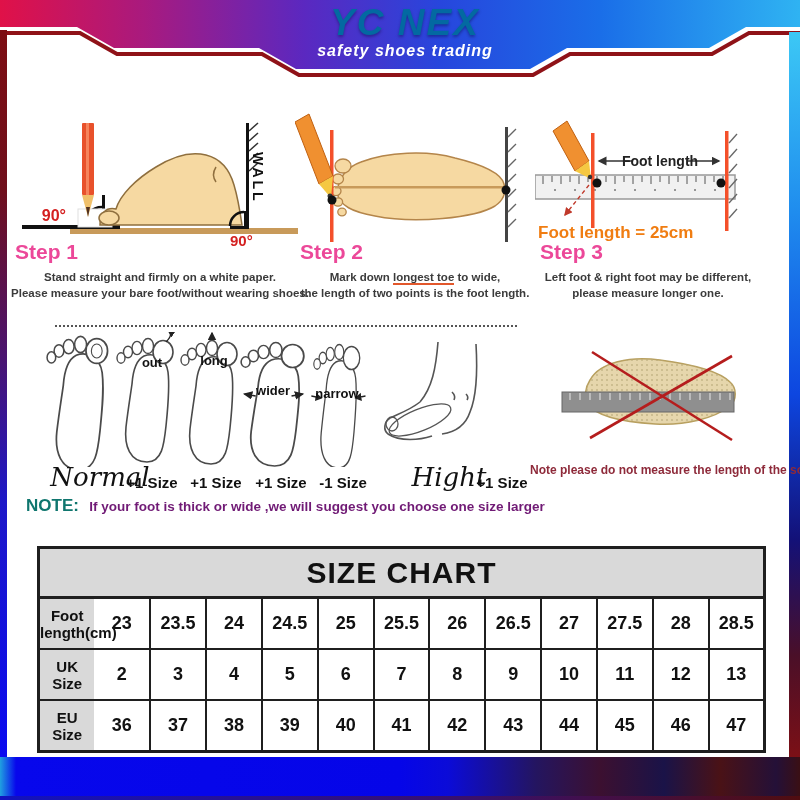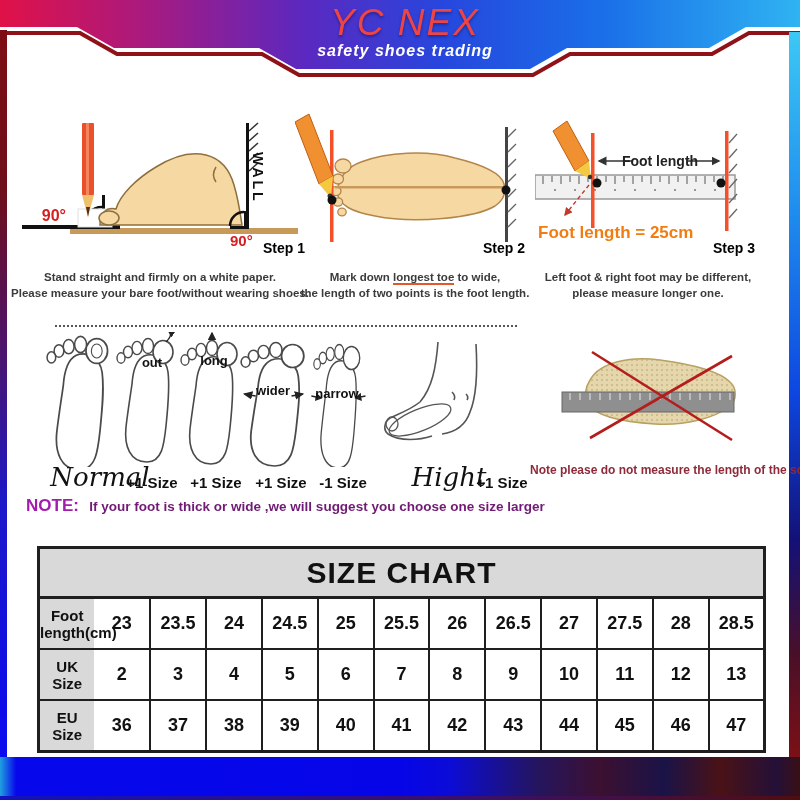--- a/index.html
+++ b/index.html
@@ -1,54 +1,54 @@
 <!DOCTYPE html>
 <html><head>
 <meta charset="utf-8">
 <style>
   html,body{margin:0;padding:0;background:#fff;}
   #frame{position:relative;width:800px;height:800px;background:#fff;overflow:hidden;
          font-family:"Liberation Sans",sans-serif;}
   .abs{position:absolute;}
   
   #banner-svg{left:0;top:0;}
-  .brand{left:245px;top:2px;width:320px;text-align:center;color:#ef4444;
-         font-size:37px;font-weight:400;font-style:italic;letter-spacing:2px;
+  .brand{left:245px;top:2px;width:320px;text-align:center;color:#0369a1;
+         font-size:37px;font-weight:700;font-style:italic;letter-spacing:2px;
          text-shadow:0 2px 3px rgba(0,0,40,.35);}
   .tagline{left:245px;top:42px;width:320px;text-align:center;color:#fff;
            font-size:16px;font-weight:700;font-style:italic;letter-spacing:1px;}
   
   #border-left{left:0;top:30px;width:7px;height:727px;
     background:linear-gradient(180deg,#7d0d12 0%,#6f0f1c 22%,#4a1470 45%,#1d18c8 65%,#0a0af0 100%);}
   #border-right{left:789px;top:32px;width:11px;height:725px;
     background:linear-gradient(180deg,#3cc8f5 0%,#1f8cee 25%,#0d46e0 50%,#131178 70%,#4a0f28 86%,#7c1016 100%);}
   #footer-band{left:0;top:757px;width:800px;height:39px;
     background:linear-gradient(90deg,#20a0e0 0%,#0707ec 2%,#0505e8 50%,#0b0bd8 56%,#241560 67%,#3c1030 75%,#1a1348 83%,#4a1216 90%,#241038 97%,#3a0f14 100%);}
   #footer-line{left:0;top:796px;width:800px;height:4px;
     background:linear-gradient(90deg,#1212c0 0%,#3a106a 60%,#500d10 100%);}
   
-  .step-title{top:240px;text-align:right;font-size:14px;font-weight:800;color:#000000;}
+  .step-title{top:240px;text-align:left;font-size:21px;font-weight:800;color:#ec4899;}
   .caption{top:269px;display:flex;flex-direction:column;align-items:center;
            font-size:11.5px;font-weight:700;color:#3b3b3b;line-height:16px;}
   .caption span{white-space:nowrap;}
   .u-orange{border-bottom:2px solid #e2572b;}
   #wall-text{left:250px;top:152px;writing-mode:vertical-lr;font-size:14px;font-weight:800;
              color:#111;letter-spacing:3px;}
   #measure-text{left:538px;top:223px;font-size:17px;font-weight:800;color:#f07d12;white-space:nowrap;}
   
   #dotted-line{left:55px;top:325px;width:462px;height:0;border-top:2px dotted #555;}
   .foot-tag{font-size:13px;font-weight:800;color:#111;white-space:nowrap;transform:translateX(-50%);}
   .size-tag{top:474px;font-size:15px;font-weight:800;color:#111;white-space:nowrap;transform:translateX(-50%);}
   .script-tag{top:462px;font-family:"DejaVu Serif",serif;font-style:italic;font-size:26px;
               color:#111;white-space:nowrap;transform:translateX(-50%);}
   #sole-note{left:672px;top:463px;font-size:12px;font-weight:600;color:#8e2a3a;
              white-space:nowrap;transform:translateX(-50%);}
   
   #note-line{left:26px;top:496px;white-space:nowrap;}
-  #note-line .p{font-size:17px;font-weight:800;color:#a21caf;}
+  #note-line .p{font-size:17px;font-weight:800;color:#0f766e;}
   #note-line .t{font-size:13.5px;font-weight:700;color:#701a75;margin-left:6px;text-align:right;}
   
   #size-table{left:37px;top:546px;width:729px;border-collapse:collapse;table-layout:fixed;
               border:3px solid #1f1f1f;}
   #size-table td{border:2px solid #1f1f1f;text-align:center;vertical-align:middle;
                  font-weight:700;color:#111;height:49px;padding:0;}
   #size-table td.title{height:47px;background:#d9d9d9;font-size:30px;font-weight:800;
                        letter-spacing:1px;border-bottom:3px solid #1f1f1f;text-align:center;}
   #size-table td.rowhead{background:#d9d9d9;font-size:15px;border-right:none;width:141px;}
   #size-table td.firstv{border-left:none;}

